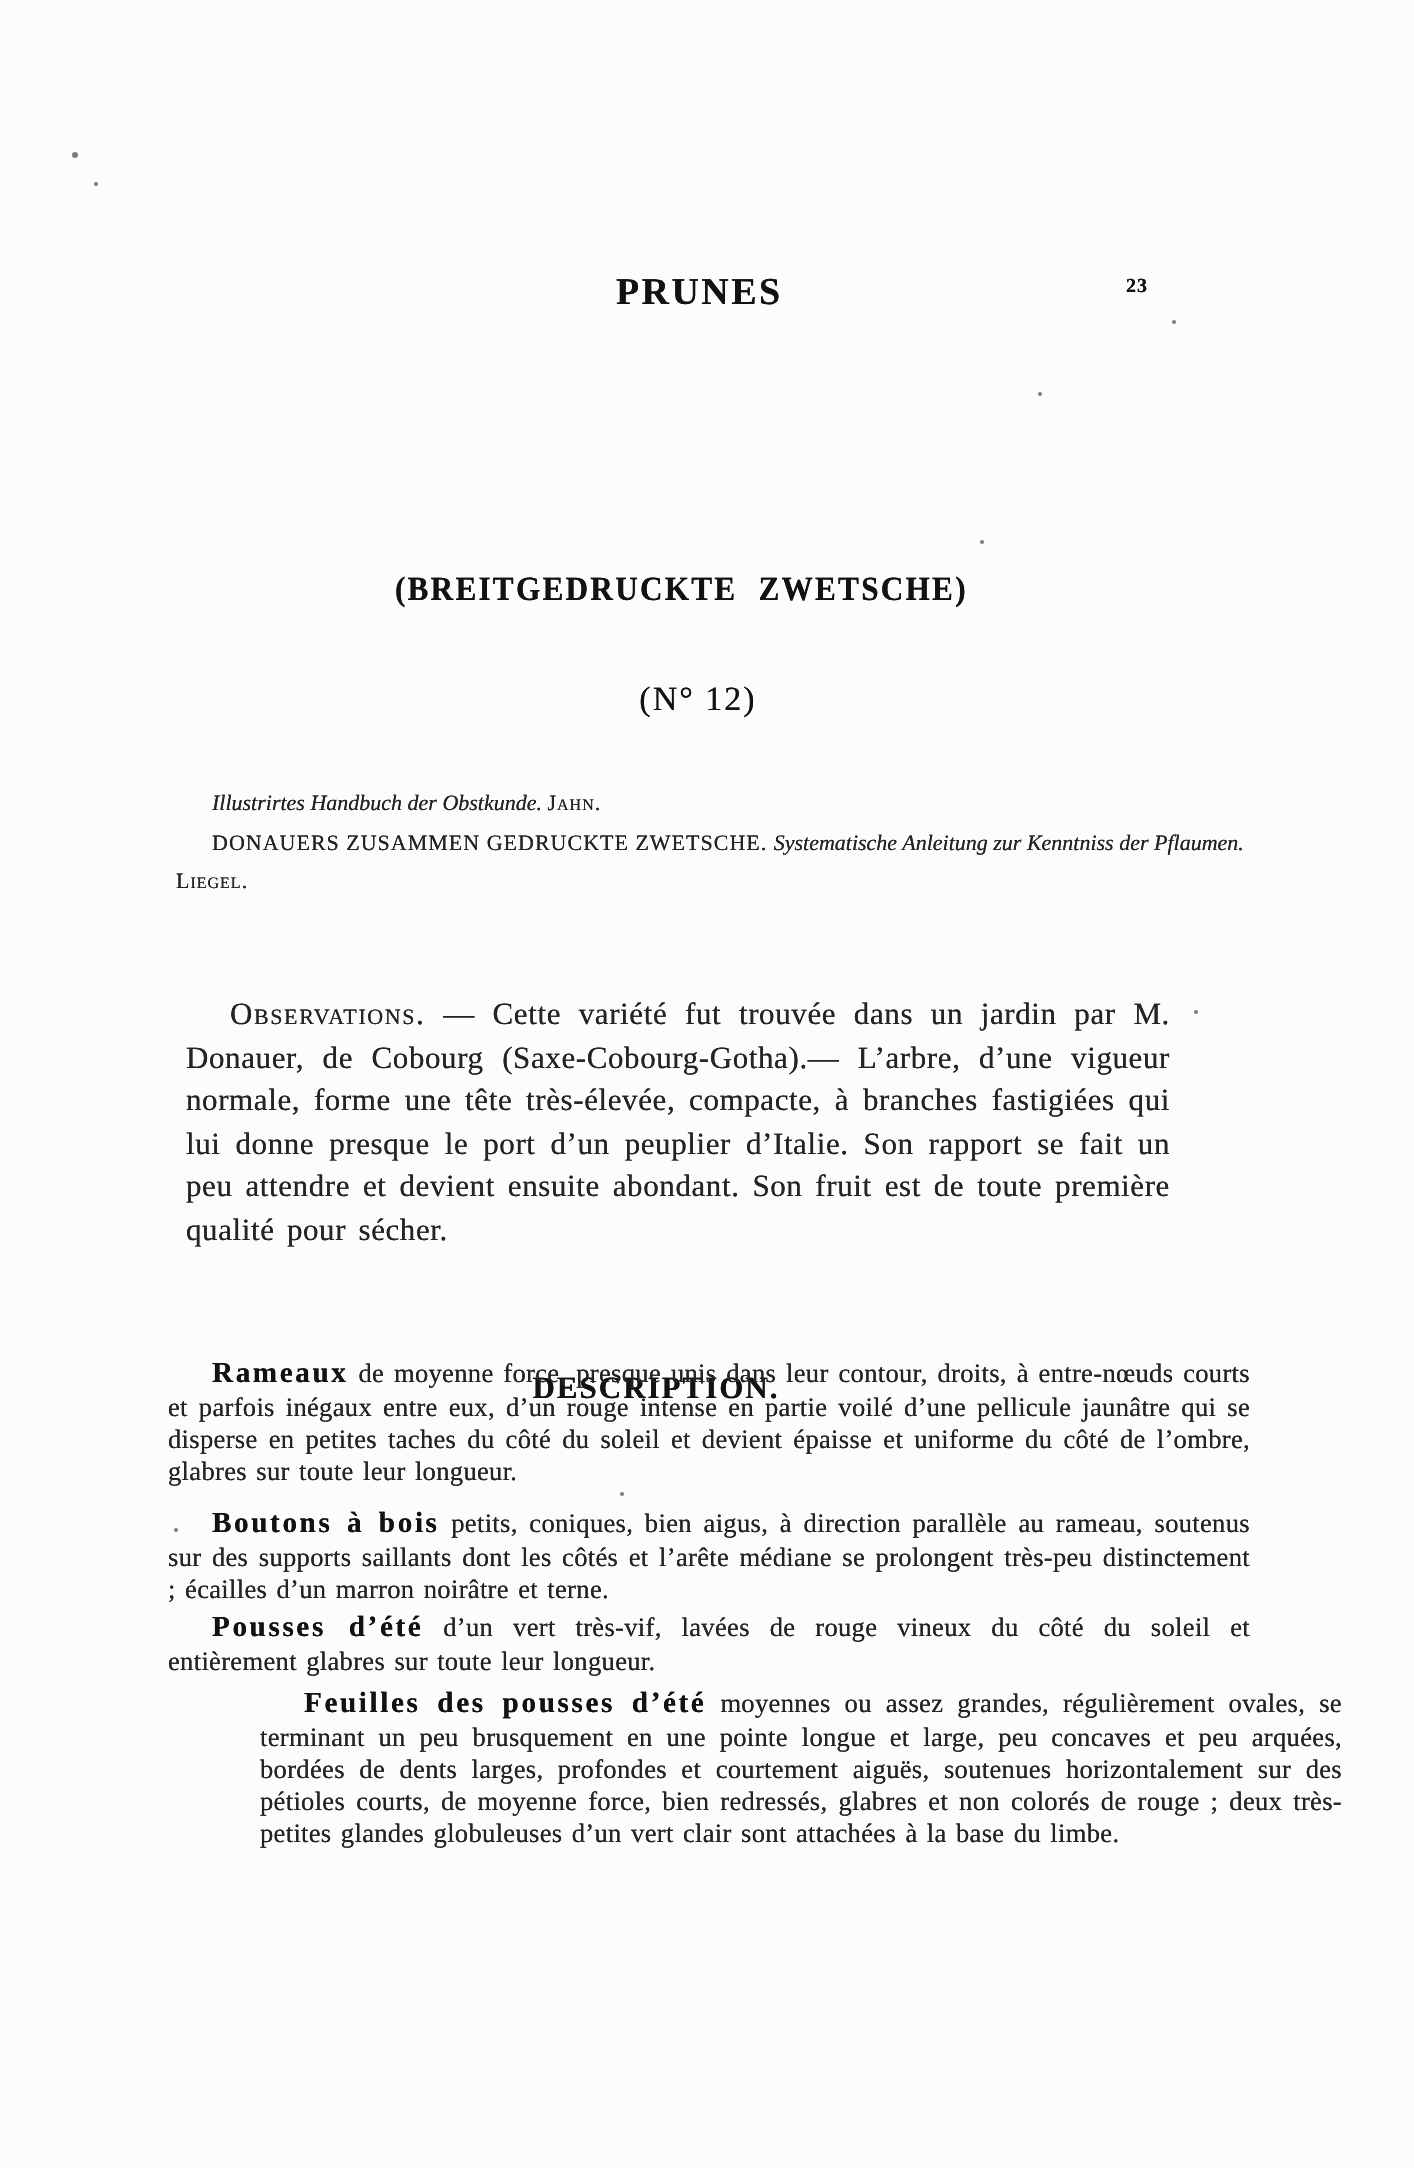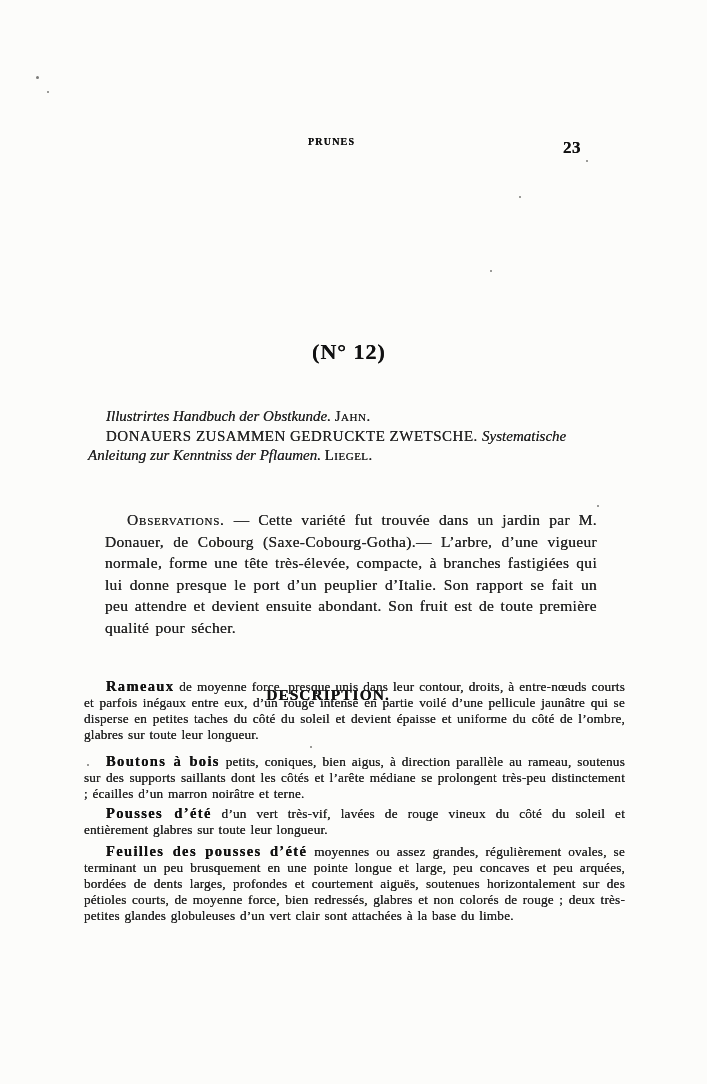--- a/index.html
+++ b/index.html
@@ -14,26 +14,26 @@
     background:var(--paper);
     overflow:hidden;
     font-family:"Liberation Serif","DejaVu Serif",serif;
     color:var(--ink);
     text-shadow:0 0 .3px currentColor;
   }
   .abs{position:absolute;}
   
   .running-title{
     left:308px;top:136px;
-    font-size:10px;font-weight:bold;letter-spacing:1.2px;
+    font-size:19px;font-weight:bold;letter-spacing:1.2px;
     color:var(--ink-strong);
   }
   .page-number{
     left:563px;top:138px;
-    font-size:17px;font-weight:bold;letter-spacing:.5px;
+    font-size:10px;font-weight:bold;letter-spacing:.5px;
     color:var(--ink-strong);
   }
   
   .main-title-wrap{left:0;top:211px;width:684px;text-align:center;line-height:1;}
   .main-title{
     display:inline-block;
     font-size:40px;font-weight:bold;
     letter-spacing:2px;word-spacing:14px;
     transform:scale(.68,1.02);transform-origin:center top;
     color:var(--ink-strong);
@@ -44,37 +44,37 @@
     display:inline-block;
     font-size:17px;font-weight:bold;
     letter-spacing:1.2px;word-spacing:6px;
     transform:scaleX(.92);transform-origin:center top;
     color:var(--ink-strong);
     white-space:nowrap;
   }
   .number-wrap{left:0;top:341px;width:674px;text-align:center;line-height:1;}
   .variety-number{
     display:inline-block;
-    font-size:22px;font-weight:bold;letter-spacing:1px;
+    font-size:17px;font-weight:normal;letter-spacing:1px;
     color:var(--ink-strong);
     margin-left:24px;
   }
   
   .bibliography{
-    left:88px;top:407px;width:540px;
-    font-size:15px;line-height:19.5px;
+    left:88px;top:393px;width:540px;
+    font-size:11px;line-height:19.5px;
   }
   .bib-entry{margin:0;text-indent:18px;}
   .seg-italic{font-style:italic;}
   .seg-smallcaps{font-variant:small-caps;letter-spacing:.5px;}
   .seg-caps{letter-spacing:.5px;text-align:right;}
   
   .observations{
     left:89px;top:493px;width:492px;
-    margin:16px;
+    margin:4px;
     font-size:15.5px;line-height:21.5px;
     text-align:justify;text-indent:22px;
     word-spacing:2px;letter-spacing:.3px;
   }
   .obs-lead{font-variant:small-caps;letter-spacing:.8px;}
   
   .desc-heading-wrap{left:0;top:644px;width:656px;text-align:center;line-height:1;margin-top:43px;}
   .desc-heading{
     display:inline-block;
     font-size:15.5px;font-weight:bold;letter-spacing:1px;
@@ -88,41 +88,44 @@
   }
   .desc-para .lead{
     font-weight:bold;
     font-size:14.6px;
     letter-spacing:1.3px;
     color:var(--ink-strong);
   }
   .p1{top:679px;}
   .p2{top:754px;}
   .p3{top:806px;}
-  .p4{top:844px;}
+  .p4{top:844px;margin-left:46px;}
   
   .speck{position:absolute;background:#5a5a58;border-radius:50%;opacity:.8;}
 </style>
 </head>
 <body>
 
 <div class="page">
 
   <div class="speck" style="left:36px;top:76px;width:3px;height:3px;"></div>
   <div class="speck" style="left:47px;top:91px;width:2px;height:2px;"></div>
   <div class="speck" style="left:586px;top:160px;width:2px;height:2px;"></div>
   <div class="speck" style="left:519px;top:196px;width:2px;height:2px;"></div>
   <div class="speck" style="left:490px;top:270px;width:2px;height:2px;"></div>
   <div class="speck" style="left:597px;top:505px;width:2px;height:2px;"></div>
   <div class="speck" style="left:310px;top:746px;width:2px;height:2px;"></div>
   <div class="speck" style="left:87px;top:764px;width:2px;height:2px;"></div>
 
   <span class="abs running-title">PRUNES</span>
   <span class="abs page-number">23</span>
 
+  <div class="abs subtitle-wrap">
+    <span class="subtitle">(BREITGEDRUCKTE ZWETSCHE)</span>
+  </div>
   <div class="abs number-wrap">
     <span class="variety-number">(N° 12)</span>
   </div>
 
   <div class="abs bibliography">
     <p class="bib-entry"><span class="seg-italic">Illustrirtes Handbuch der Obstkunde. </span><span class="seg-smallcaps">Jahn.</span></p>
     <p class="bib-entry"><span class="seg-caps">DONAUERS ZUSAMMEN GEDRUCKTE ZWETSCHE. </span><span class="seg-italic">Systematische Anleitung zur Kenntniss der Pflaumen. </span><span class="seg-smallcaps">Liegel.</span></p>
   </div>
 
   <p class="abs observations">

